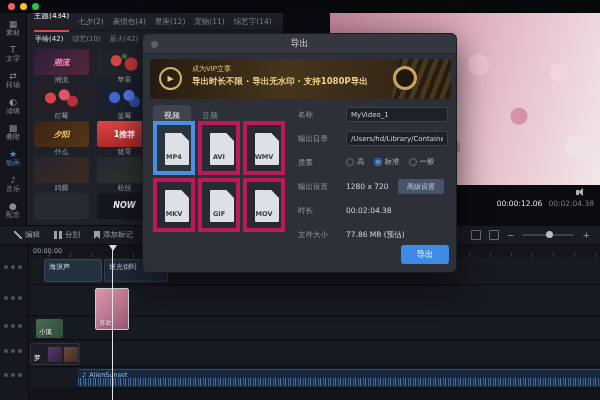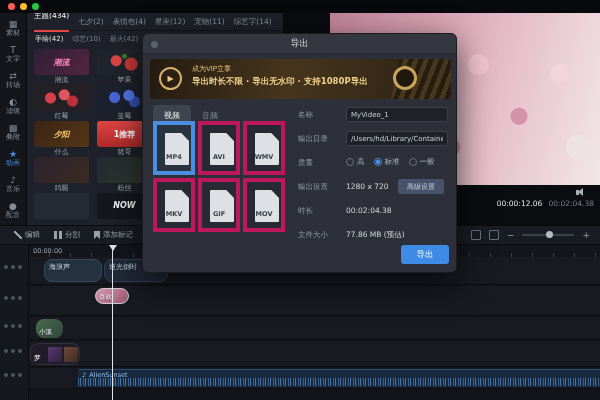--- a/index.html
+++ b/index.html
@@ -90,24 +90,24 @@
   
   .timeline{left:0;top:245px;width:600px;height:155px;background:#121419}
   .gutter{position:absolute;left:0;top:0;width:28px;height:155px;background:#15181f;border-right:1px solid #0a0c0f}
   .gut{position:absolute;left:4px;display:flex;gap:3px}
   .gdot{width:4px;height:4px;border-radius:50%;background:#4e545e;cursor:pointer}
   .ruler{position:absolute;left:28px;top:0;width:572px;height:12px;background-color:#14161c;border-bottom:1px solid #0a0c0f;
          background-image:repeating-linear-gradient(90deg,#3a3f49 0 1px,transparent 1px 21px);
          background-size:100% 4px;background-position:0 100%;background-repeat:no-repeat}
   .rul-label{position:absolute;left:5px;top:2px;font-size:6.5px;color:#99a0ab}
   .lane{position:absolute;left:28px;right:0;background:#171a21;border-bottom:1px solid #0d0f14}
-  .clip{position:absolute;border-radius:8px;font-size:7px;color:#ccd4dc;cursor:pointer;box-sizing:border-box}
+  .clip{position:absolute;border-radius:2px;font-size:7px;color:#ccd4dc;cursor:pointer;box-sizing:border-box}
   .c-wave{left:44px;top:14px;width:58px;height:23px;background:#243240;border:1px solid #36495e;padding:2px 0 0 4px}
   .c-back{left:104px;top:14px;width:64px;height:23px;background:#202938;border:1px solid #30405a;padding:2px 0 0 4px}
-  .c-like{left:95px;top:43px;width:34px;height:16px;border:1px solid #c8ccd2;background:linear-gradient(135deg,#d898ac,#b9718c 60%,#8e5570)}
+  .c-like{left:95px;top:43px;width:34px;height:42px;border:1px solid #c8ccd2;background:linear-gradient(135deg,#d898ac,#b9718c 60%,#8e5570)}
   .c-stream{left:36px;top:74px;width:27px;height:19px;background:linear-gradient(135deg,#4a6a4e,#2e4a3c)}
   .c-dream{left:30px;top:98px;width:50px;height:22px;background:#201d28;border:1px solid #32303e}
   .thumb{position:absolute;top:3px;width:14px;height:15px;border-radius:1px}
   .th1{left:17px;background:linear-gradient(135deg,#5a3a6e,#2e2040)}
   .th2{left:33px;background:linear-gradient(135deg,#6e4a3a,#402a20)}
   .cliplabel{position:absolute;left:3px;bottom:1px;font-size:6.5px;color:#fff;text-shadow:0 1px 2px rgba(0,0,0,.8)}
   .c-audio{left:78px;top:124px;width:522px;height:18px;background:#16293f;border-top:1px solid #2c4c72;border-radius:2px 0 0 2px}
   .alabel{position:absolute;left:4px;top:1px;font-size:6.5px;color:#9cc0e8;display:flex;gap:3px;align-items:center}
   .awave{position:absolute;left:0;right:0;top:8px;height:8px;opacity:.7;
          background:repeating-linear-gradient(90deg,#4878b0 0 1px,transparent 1px 2px,#6094cc 2px 3px,transparent 3px 5px)}

